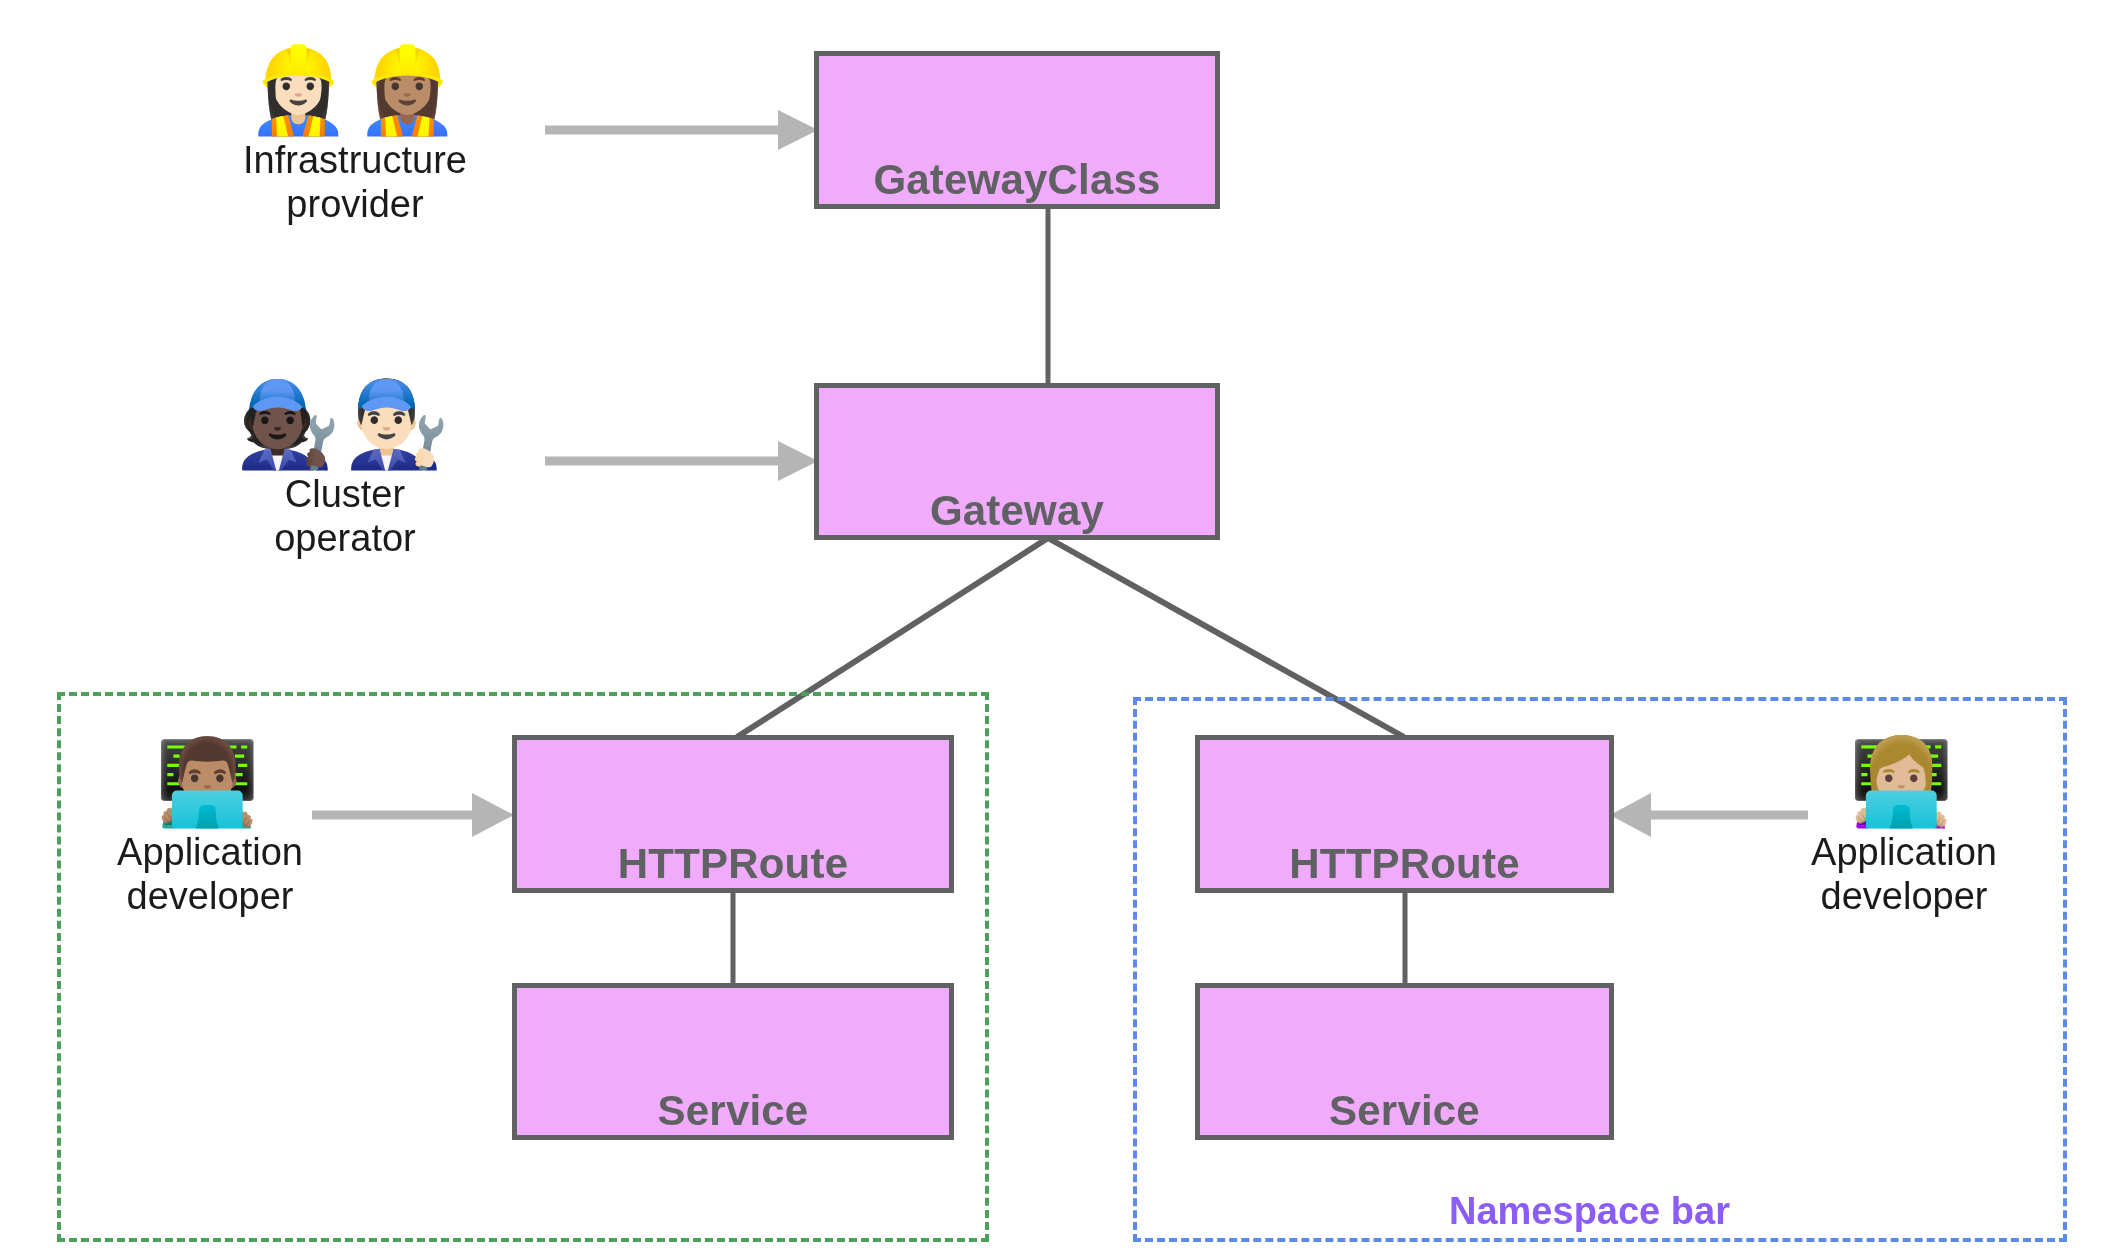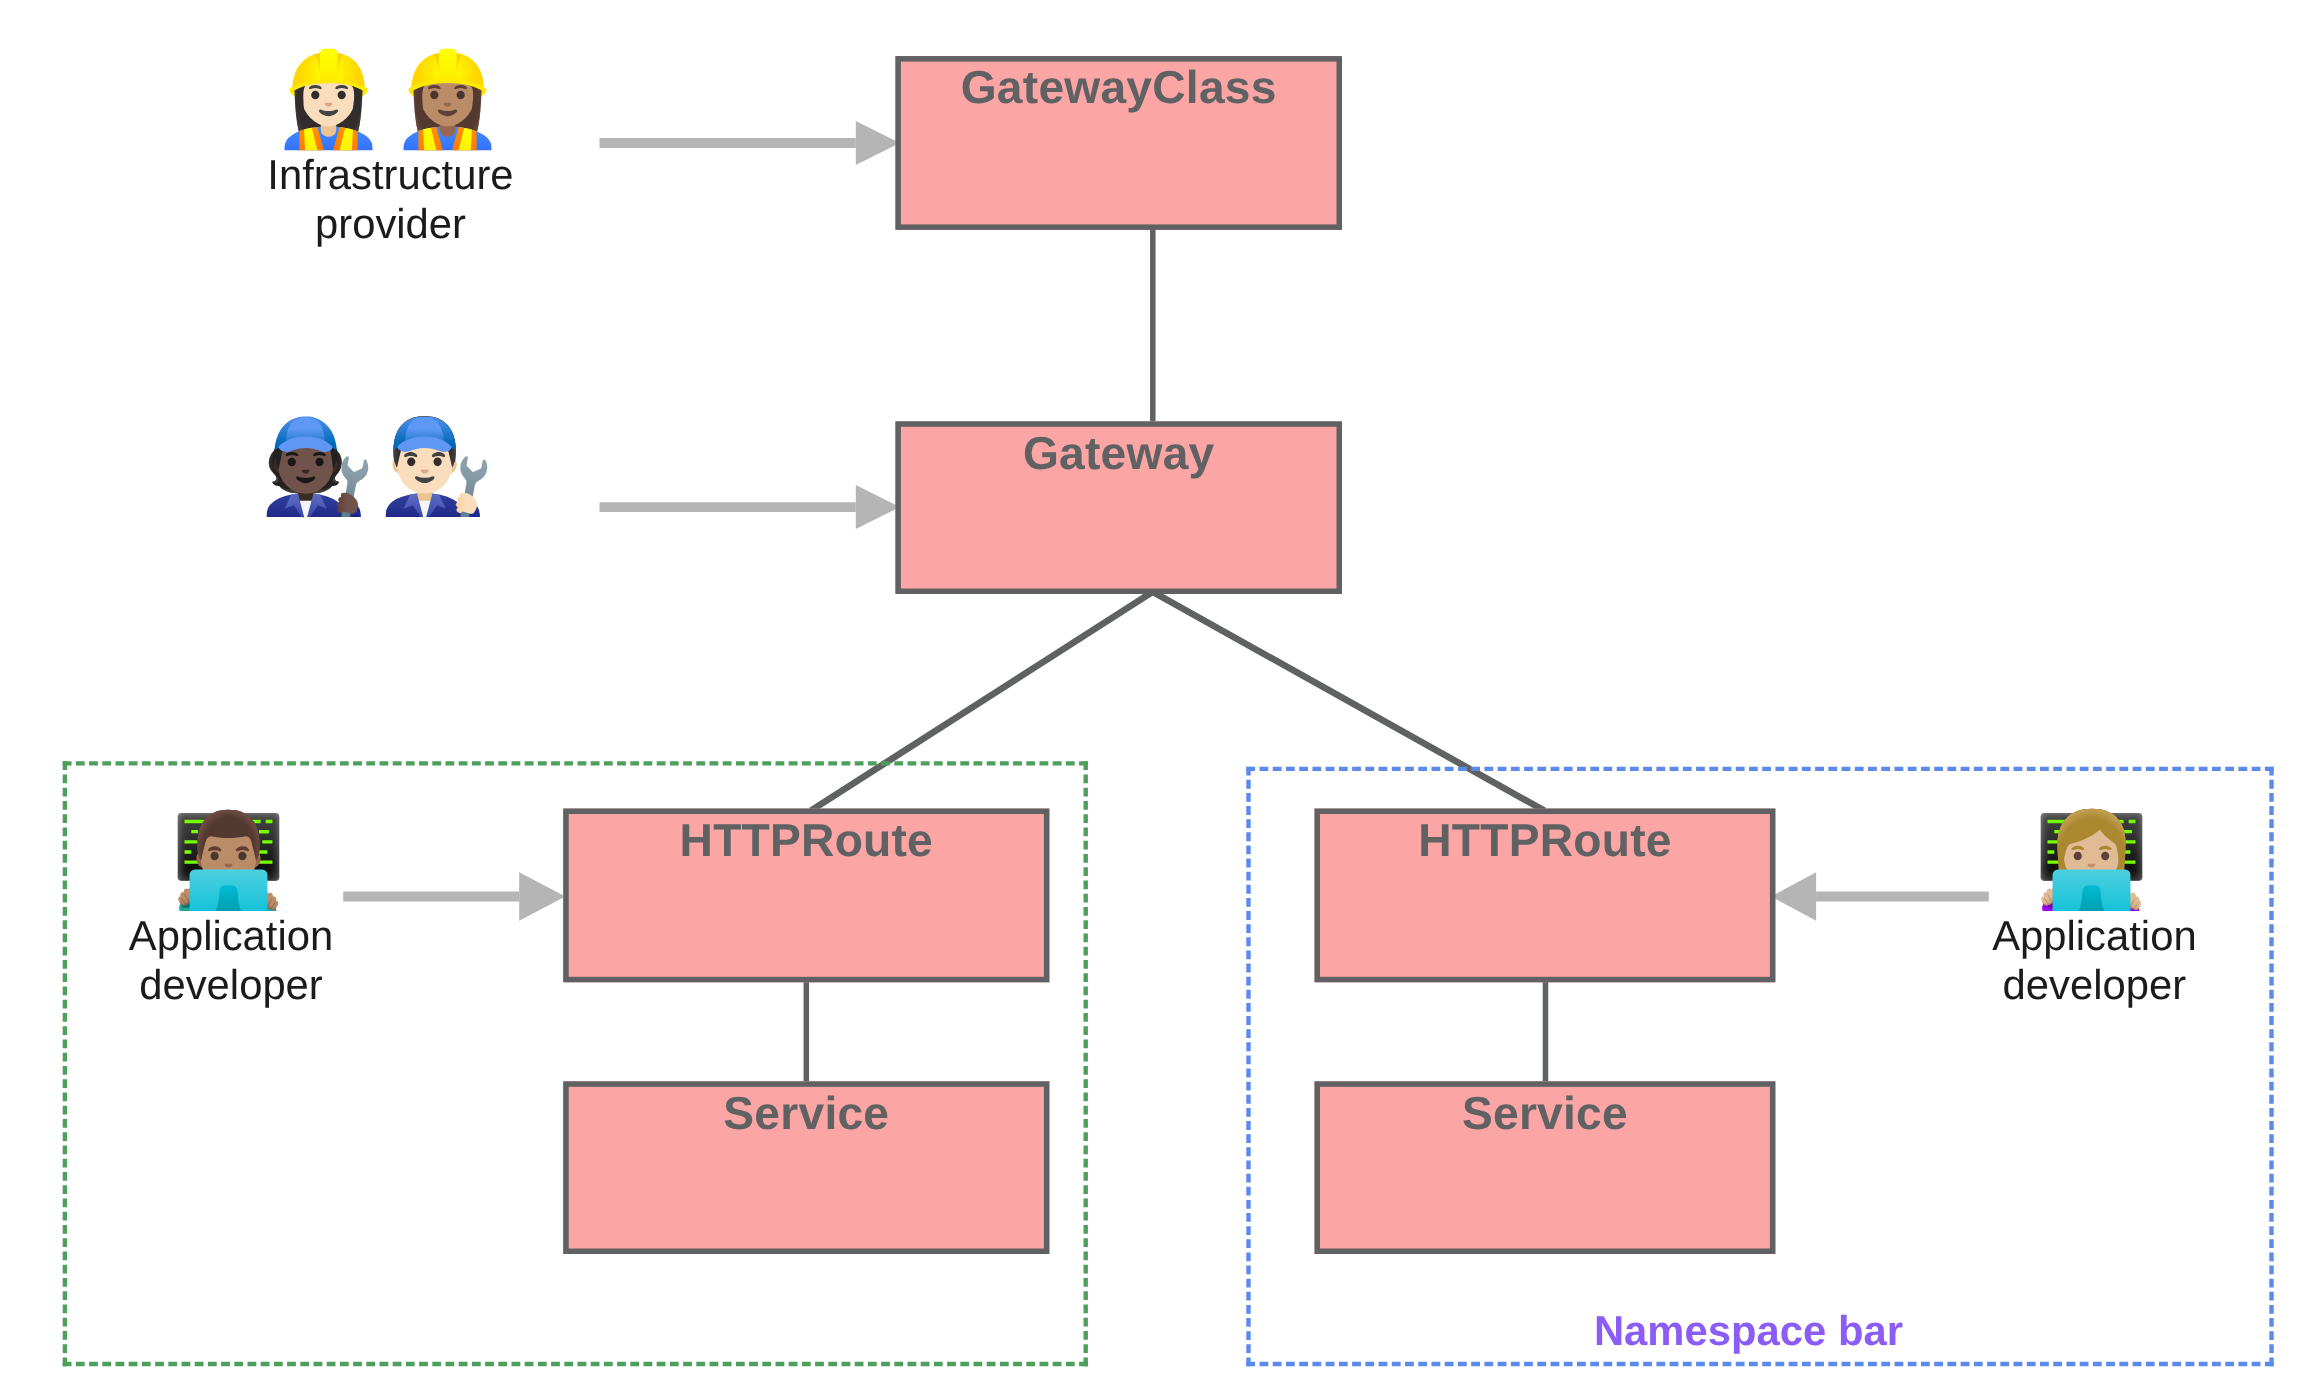--- a/index.html
+++ b/index.html
@@ -20,23 +20,23 @@
     left: 0;
     top: 0;
     width: 2112px;
     height: 1258px;
     pointer-events: none;
   }
   .node-box {
     position: absolute;
     box-sizing: border-box;
     border: 5px solid #5F6163;
-    background: #fca5a5;
+    background: #f0abfc;
     display: flex;
-    align-items: flex-start;
+    align-items: flex-end;
     justify-content: center;
   }
   .node-label {
     font-weight: bold;
     font-size: 42px;
     color: #5F6163;
     letter-spacing: 0.2px;
     white-space: nowrap;
   }
   .persona {
@@ -147,20 +147,22 @@
   </div>
 
   <div class="persona" style="left:190px; top:48px; width:330px;">
     <div class="persona-emoji">👷🏻‍♀️👷🏽‍♀️</div>
     <div class="persona-label">Infrastructure
 provider</div>
   </div>
 
   <div class="persona" style="left:180px; top:382px; width:330px;">
     <div class="persona-emoji">🧑🏿‍🔧👨🏻‍🔧</div>
+    <div class="persona-label">Cluster
+operator</div>
   </div>
 
   <div class="persona" style="left:90px; top:740px; width:240px;">
     <div class="persona-emoji">👨🏽‍💻</div>
     <div class="persona-label">Application
 developer</div>
   </div>
 
   <div class="persona" style="left:1784px; top:740px; width:240px;">
     <div class="persona-emoji">👩🏼‍💻</div>

